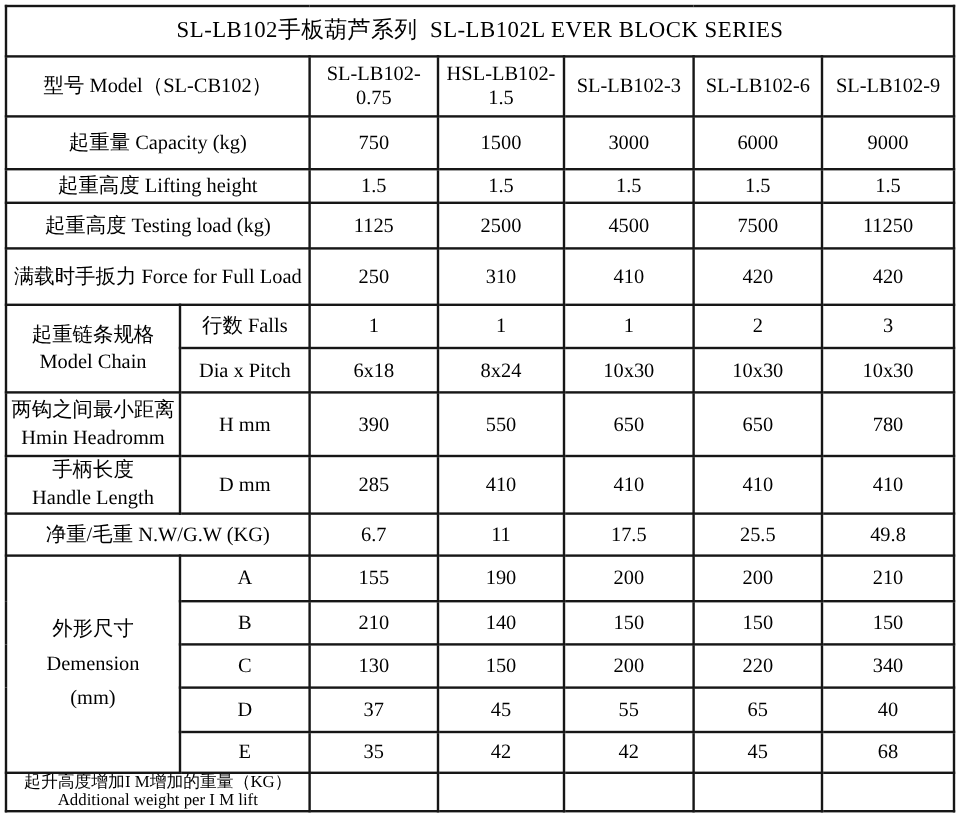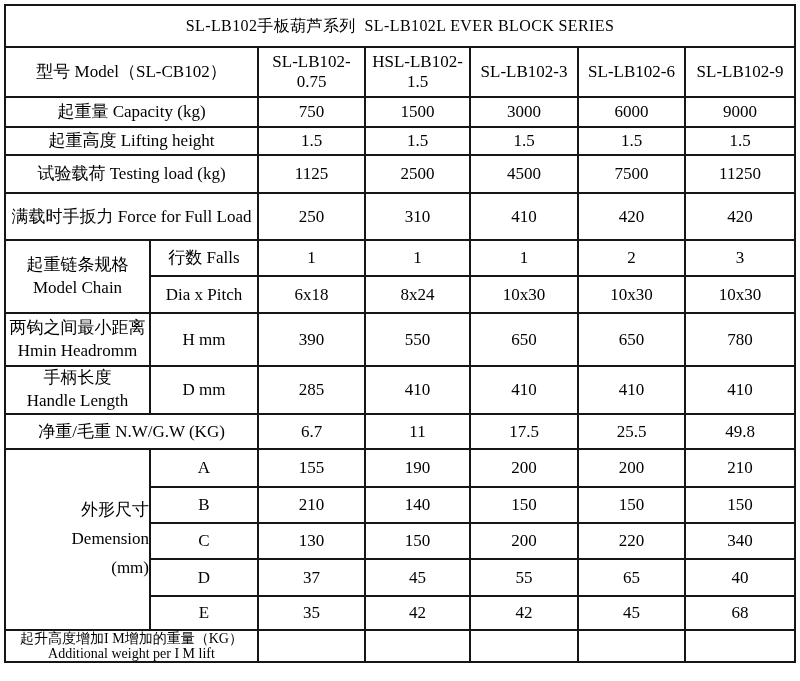--- a/index.html
+++ b/index.html
@@ -25,35 +25,34 @@
   table.spec td {
     border: 2px solid #161616;
     text-align: center;
     vertical-align: middle;
     padding: 0;
     font-size: 17px;
     line-height: 1.15;
     overflow: hidden;
   }
   tr.title-row td {
-    font-size: 16px;
+    font-size: 19px;
     letter-spacing: 0.4px;
     white-space: pre-wrap;
   }
   tr.header-row td {
     font-size: 17px;
   }
   td.two-line span {
     display: block;
     line-height: 1.35;
   }
   td.dim-label span {
     display: block;
     line-height: 1.7;
-    text-align: right;
   }
   tr.r-add td {
     font-size: 14px;
   }
   tr.r-add td.lbl span {
     display: block;
     line-height: 1.08;
   }
 </style>
 </head>
@@ -78,40 +77,40 @@
 
     <tr class="header-row" style="height:50px">
       <td colspan="2" class="lbl">型号 Model（SL-CB102）</td>
       <td>SL-LB102-0.75</td>
       <td>HSL-LB102-1.5</td>
       <td>SL-LB102-3</td>
       <td>SL-LB102-6</td>
       <td>SL-LB102-9</td>
     </tr>
 
-    <tr style="height:30px">
+    <tr style="height:44px">
       <td colspan="2" class="lbl">起重量 Capacity (kg)</td>
       <td>750</td>
       <td>1500</td>
       <td>3000</td>
       <td>6000</td>
       <td>9000</td>
     </tr>
 
     <tr style="height:28px">
       <td colspan="2" class="lbl">起重高度 Lifting height</td>
       <td>1.5</td>
       <td>1.5</td>
       <td>1.5</td>
       <td>1.5</td>
       <td>1.5</td>
     </tr>
 
     <tr style="height:38px">
-      <td colspan="2" class="lbl">试验载荷 Testing load (kg)</td>
+      <td colspan="2" class="lbl">起重高度 Testing load (kg)</td>
       <td>1125</td>
       <td>2500</td>
       <td>4500</td>
       <td>7500</td>
       <td>11250</td>
     </tr>
 
     <tr style="height:47px">
       <td colspan="2" class="lbl">满载时手扳力 Force for Full Load</td>
       <td>250</td>

